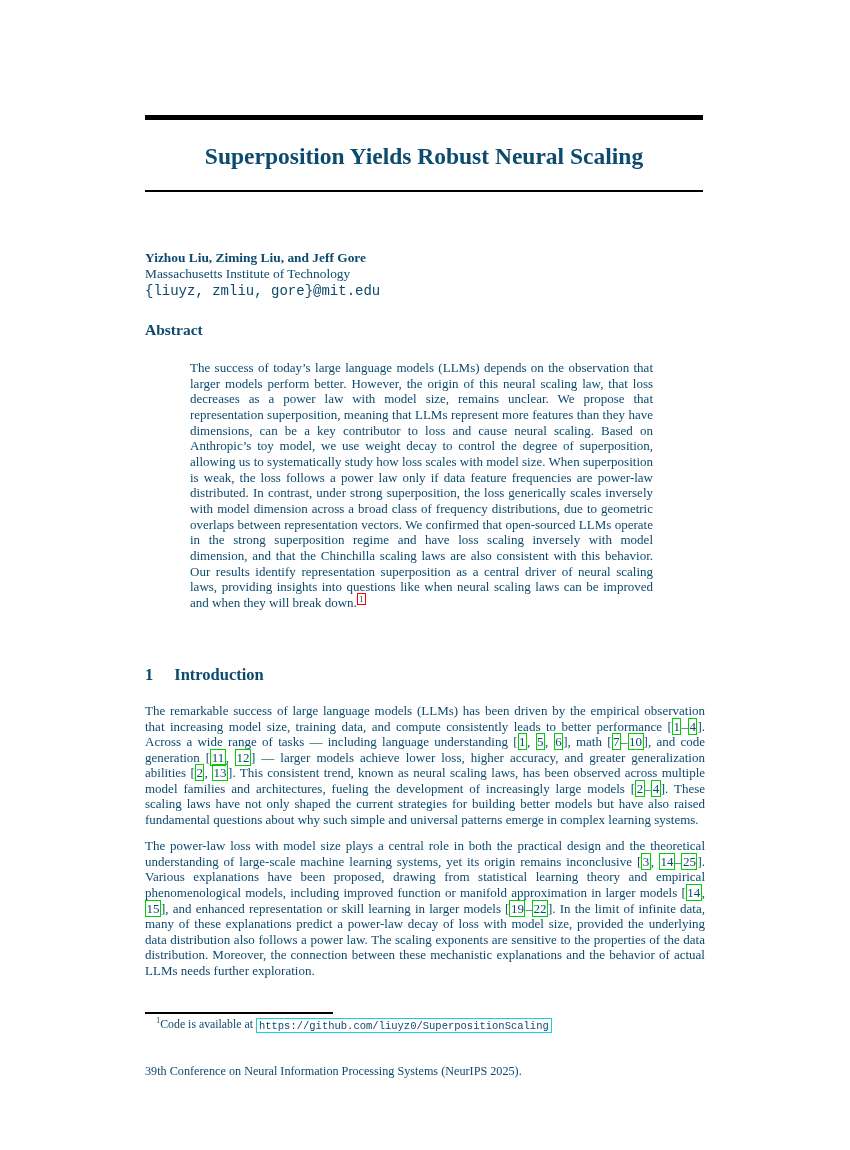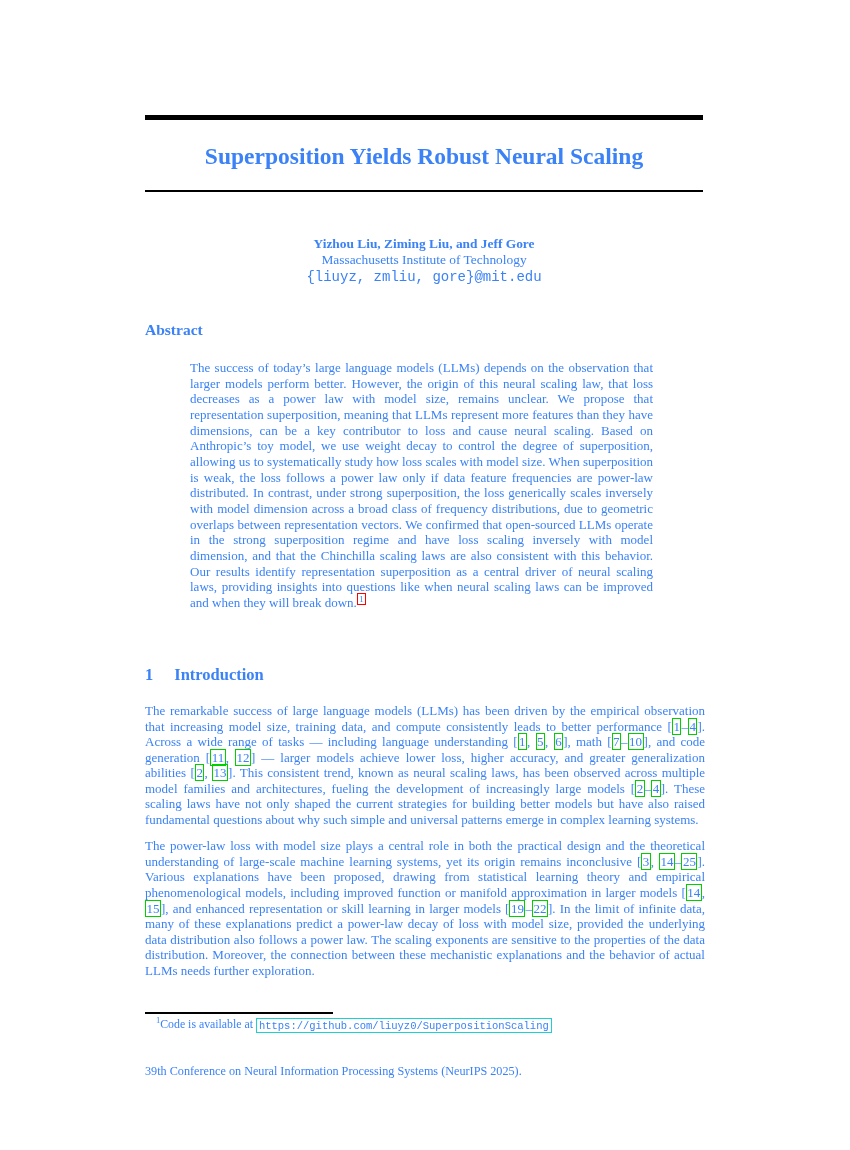--- a/index.html
+++ b/index.html
@@ -2,21 +2,21 @@
 <html><head>
 <meta charset="utf-8">
 <style>
   html, body { margin: 0; padding: 0; background: #e8e8e8; }
   .page {
     position: relative;
     width: 850px;
     height: 1150px;
     background: #ffffff;
     font-family: "Liberation Serif", "DejaVu Serif", serif;
-    color: #3b82f6;
+    color: #0c4a6e;
     overflow: hidden;
   }
   .rule-thick {
     position: absolute;
     left: 145px; top: 115px;
     width: 558px; height: 5px;
     background: #000;
   }
   .paper-title {
     position: absolute;
@@ -28,23 +28,23 @@
     line-height: 30px;
   }
   .rule-thin {
     position: absolute;
     left: 145px; top: 190px;
     width: 558px; height: 2px;
     background: #000;
   }
   .authors-block {
     position: absolute;
-    left: 145px; top: 236px;
+    left: 145px; top: 250px;
     width: 558px;
-    text-align: center;
+    text-align: left;
     font-size: 13.4px;
     line-height: 16.4px;
   }
   .authors-names { font-weight: bold; }
   .authors-email {
     font-family: "Liberation Mono", "DejaVu Sans Mono", monospace;
     font-size: 14px;
   }
   .abstract-heading {
     position: absolute;

